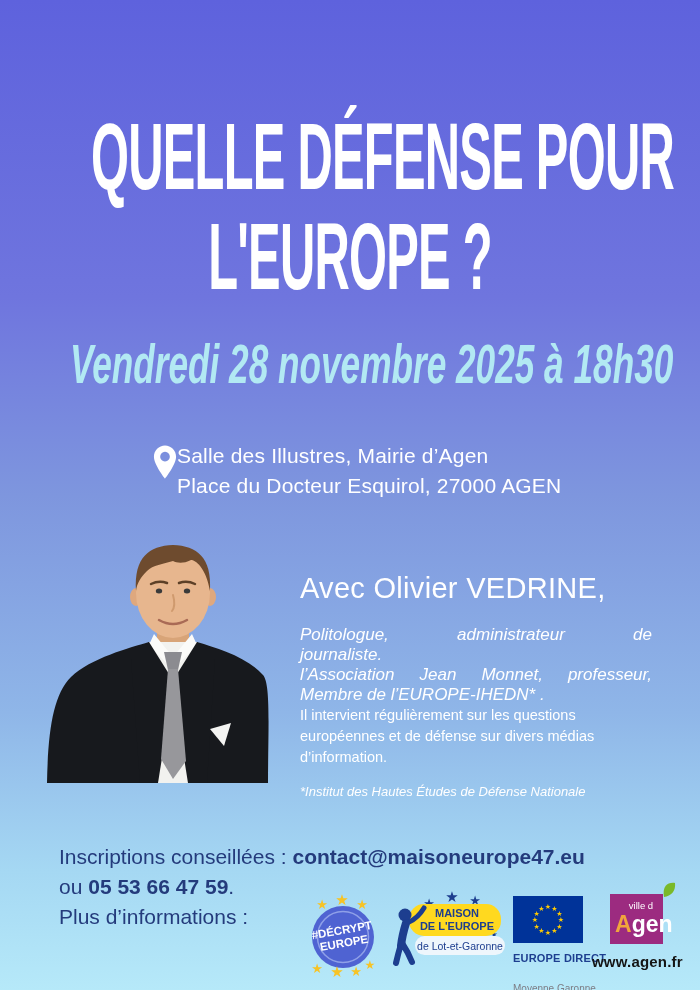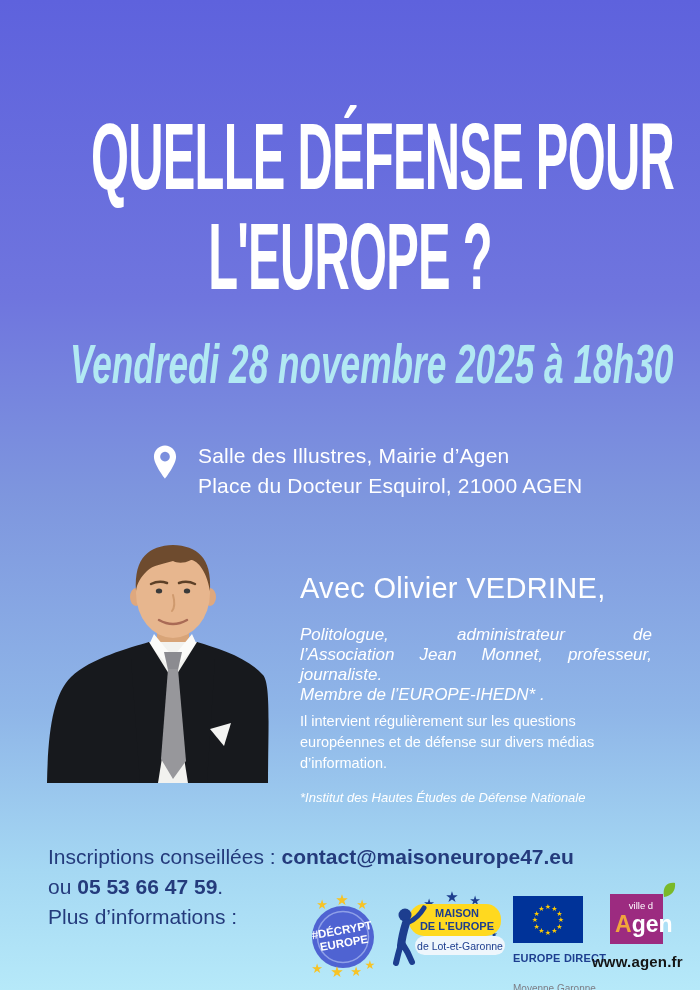--- a/index.html
+++ b/index.html
@@ -33,36 +33,36 @@
   }
 
   .datetime {
     position: absolute; top: 322px; left: 0; width: 700px;
     height: 84px; line-height: 84px; text-align: center;
     font-size: 44px; font-weight: 700; font-style: italic;
     color: #b2e9f3; white-space: nowrap;
     transform: scale(0.8, 1.28); transform-origin: 50% 50%;
   }
 
-  .location { position: absolute; top: 441px; left: 153px; display: flex; gap: 21px; align-items: flex-start; }
+  .location { position: absolute; top: 441px; left: 153px; display: flex; gap: 0; align-items: flex-start; }
   .pin-icon { width: 24px; height: 36px; margin-top: 3px; flex: 0 0 auto; }
   .location-lines { font-size: 21px; line-height: 30px; letter-spacing: .2px; white-space: nowrap; }
 
   .speaker-photo { position: absolute; left: 45px; top: 533px; width: 226px; height: 250px; }
   .speaker-photo svg { display: block; width: 100%; height: 100%; }
 
   .speaker-info { position: absolute; left: 300px; top: 560px; width: 352px; }
   .speaker-heading { margin: 12px 0 20px 0; font-size: 29px; font-weight: 400; letter-spacing: .3px; white-space: nowrap; }
   .bio-line { font-size: 17px; font-style: italic; line-height: 20px; }
   .bio-line.just { text-align: justify; text-align-last: justify; }
   .detail-line { font-size: 14.5px; line-height: 21px; }
-  .detail-block { margin-top: 6px; }
+  .detail-block { }
   .footnote { margin-top: 16px; font-size: 13px; font-style: italic; }
 
-  .contact { position: absolute; left: 48px; top: 842px; color: #243b7c; font-size: 21px; line-height: 30px; }
+  .contact { position: absolute; left: 59px; top: 842px; color: #243b7c; font-size: 21px; line-height: 30px; }
   .contact-line { white-space: nowrap; }
   .contact-line b { font-weight: 700; }
 
   .badge-decrypt { position: absolute; left: 300px; top: 892px; width: 86px; height: 86px; }
   .logo-maison { position: absolute; left: 389px; top: 888px; width: 122px; height: 80px; }
   .logo-europe-direct { position: absolute; left: 513px; top: 896px; width: 80px; }
   .ed-name { font-size: 11px; font-weight: 700; color: #1d3e8f; margin-top: 5px; letter-spacing: .2px; white-space: nowrap; }
   .ed-region { font-size: 10px; font-weight: 400; color: #7d7d85; margin-top: 19px; white-space: nowrap; }
   .logo-agen { position: absolute; left: 592px; top: 882px; width: 88px; text-align: center; }
   .agen-url { font-size: 15px; font-weight: 700; color: #141414; margin-top: 1px; letter-spacing: .2px; white-space: nowrap; }
@@ -81,21 +81,21 @@
   </h1>
 
   <div class="datetime">Vendredi 28 novembre 2025 à 18h30</div>
 
   <div class="location">
     <svg class="pin-icon" viewBox="0 0 26 38">
       <path fill="#ffffff" fill-rule="evenodd" d="M13 1C6.4 1 1 6.4 1 13.2 1 21.6 13 37 13 37s12-15.4 12-23.8C25 6.4 19.6 1 13 1Zm0 7a5.2 5.2 0 1 0 .01 0Z"></path>
     </svg>
     <div class="location-lines">
       <div>Salle des Illustres, Mairie d’Agen</div>
-      <div>Place du Docteur Esquirol, 21000 AGEN</div>
+      <div>Place du Docteur Esquirol, 27000 AGEN</div>
     </div>
   </div>
 
   <div class="speaker-photo">
     <svg viewBox="0 0 226 250">
       <rect x="112" y="86" width="32" height="30" fill="#d8a478"></rect>
       <ellipse cx="91" cy="64" rx="6" ry="9" fill="#dfa87e"></ellipse>
       <ellipse cx="165" cy="64" rx="6" ry="9" fill="#dfa87e"></ellipse>
       <ellipse cx="128" cy="60" rx="37" ry="45" fill="#e7b68e"></ellipse>
       <path d="M91 58 C89 24 104 13 128 12 C152 13 167 24 165 58 C161 34 150 27 146 27 C138 31 132 30 128 28 C118 31 108 32 102 38 C96 44 92 50 91 58 Z" fill="#6e4b2e"></path>
@@ -112,22 +112,22 @@
       <path d="M152 109 L127 149 L143 250 L162 250 L170 126 Z" fill="#17191d"></path>
       <path d="M165 196 L186 190 L179 213 Z" fill="#f4f4f2"></path>
       <path d="M119 119 L137 119 L133 137 L123 137 Z" fill="#8b8b90"></path>
       <path d="M123 136 L133 136 L141 228 L128 246 L116 226 Z" fill="#97979b"></path>
     </svg>
   </div>
 
   <div class="speaker-info">
     <h2 class="speaker-heading">Avec Olivier VEDRINE,</h2>
     <div class="bio-line just">Politologue, administrateur de</div>
+    <div class="bio-line">journaliste.</div>
     <div class="bio-line just">l’Association Jean Monnet, professeur,</div>
-    <div class="bio-line">journaliste.</div>
     <div class="bio-line">Membre de l’EUROPE-IHEDN* .</div>
     <div class="detail-block">
       <div class="detail-line">Il intervient régulièrement sur les questions</div>
       <div class="detail-line">européennes et de défense sur divers médias</div>
       <div class="detail-line">d’information.</div>
     </div>
     <div class="footnote">*Institut des Hautes Études de Défense Nationale</div>
   </div>
 
   <div class="contact">

